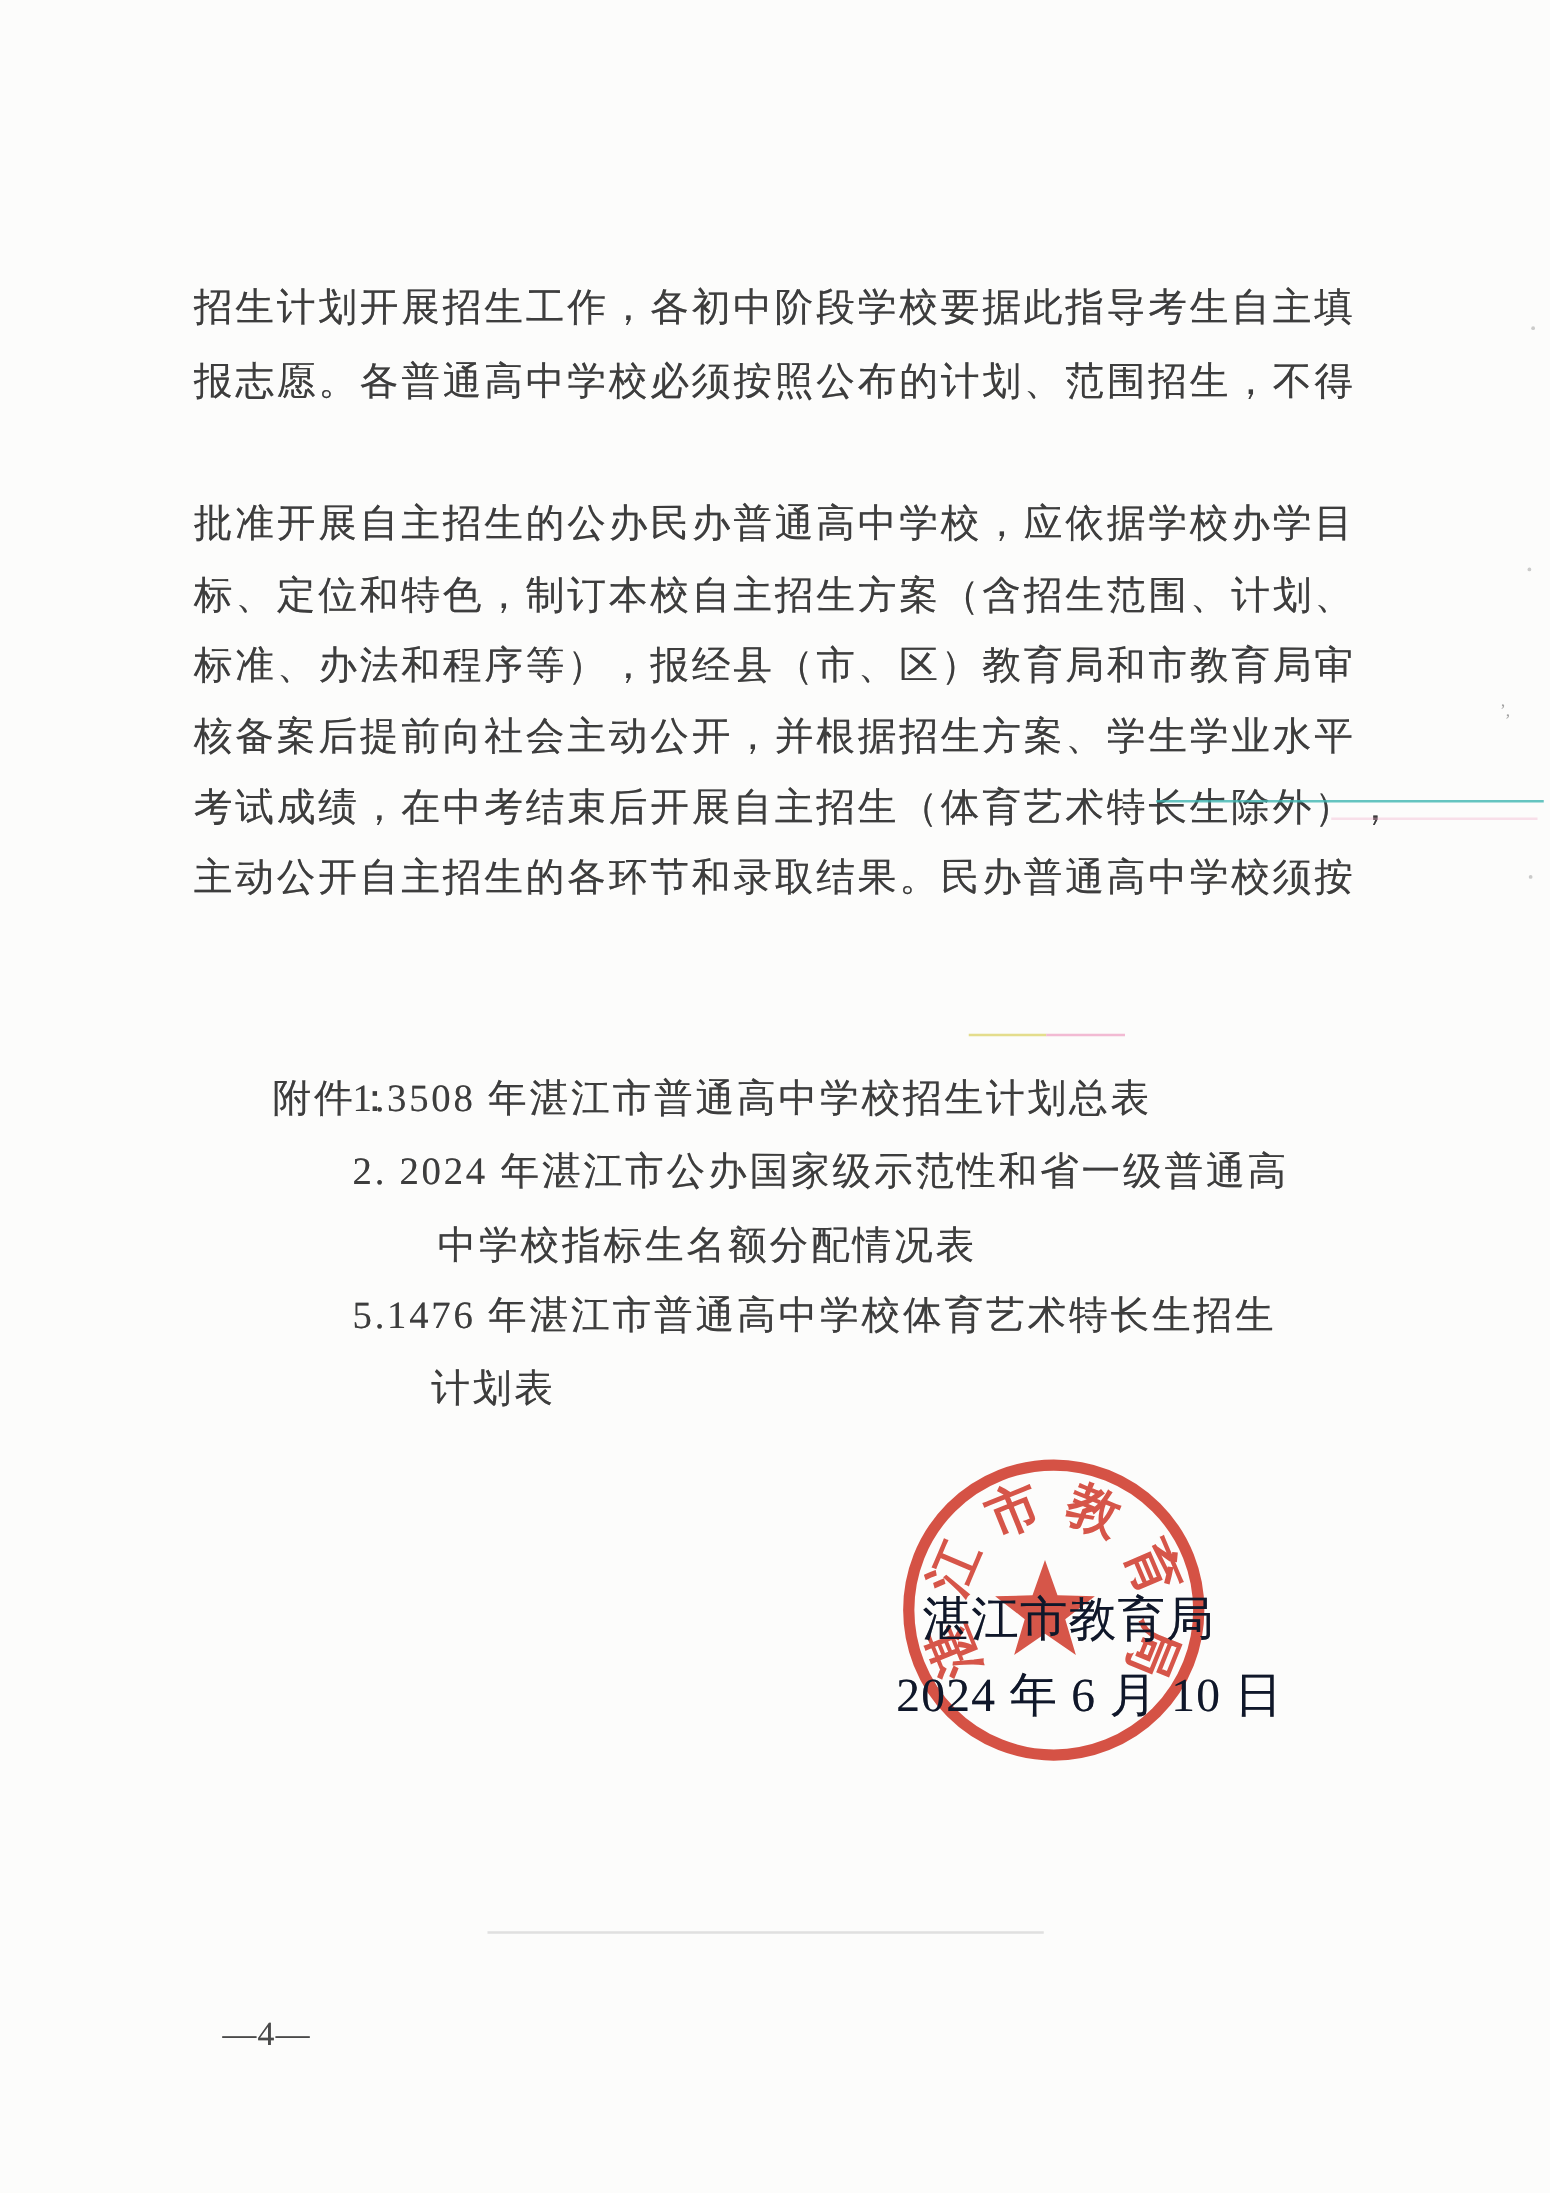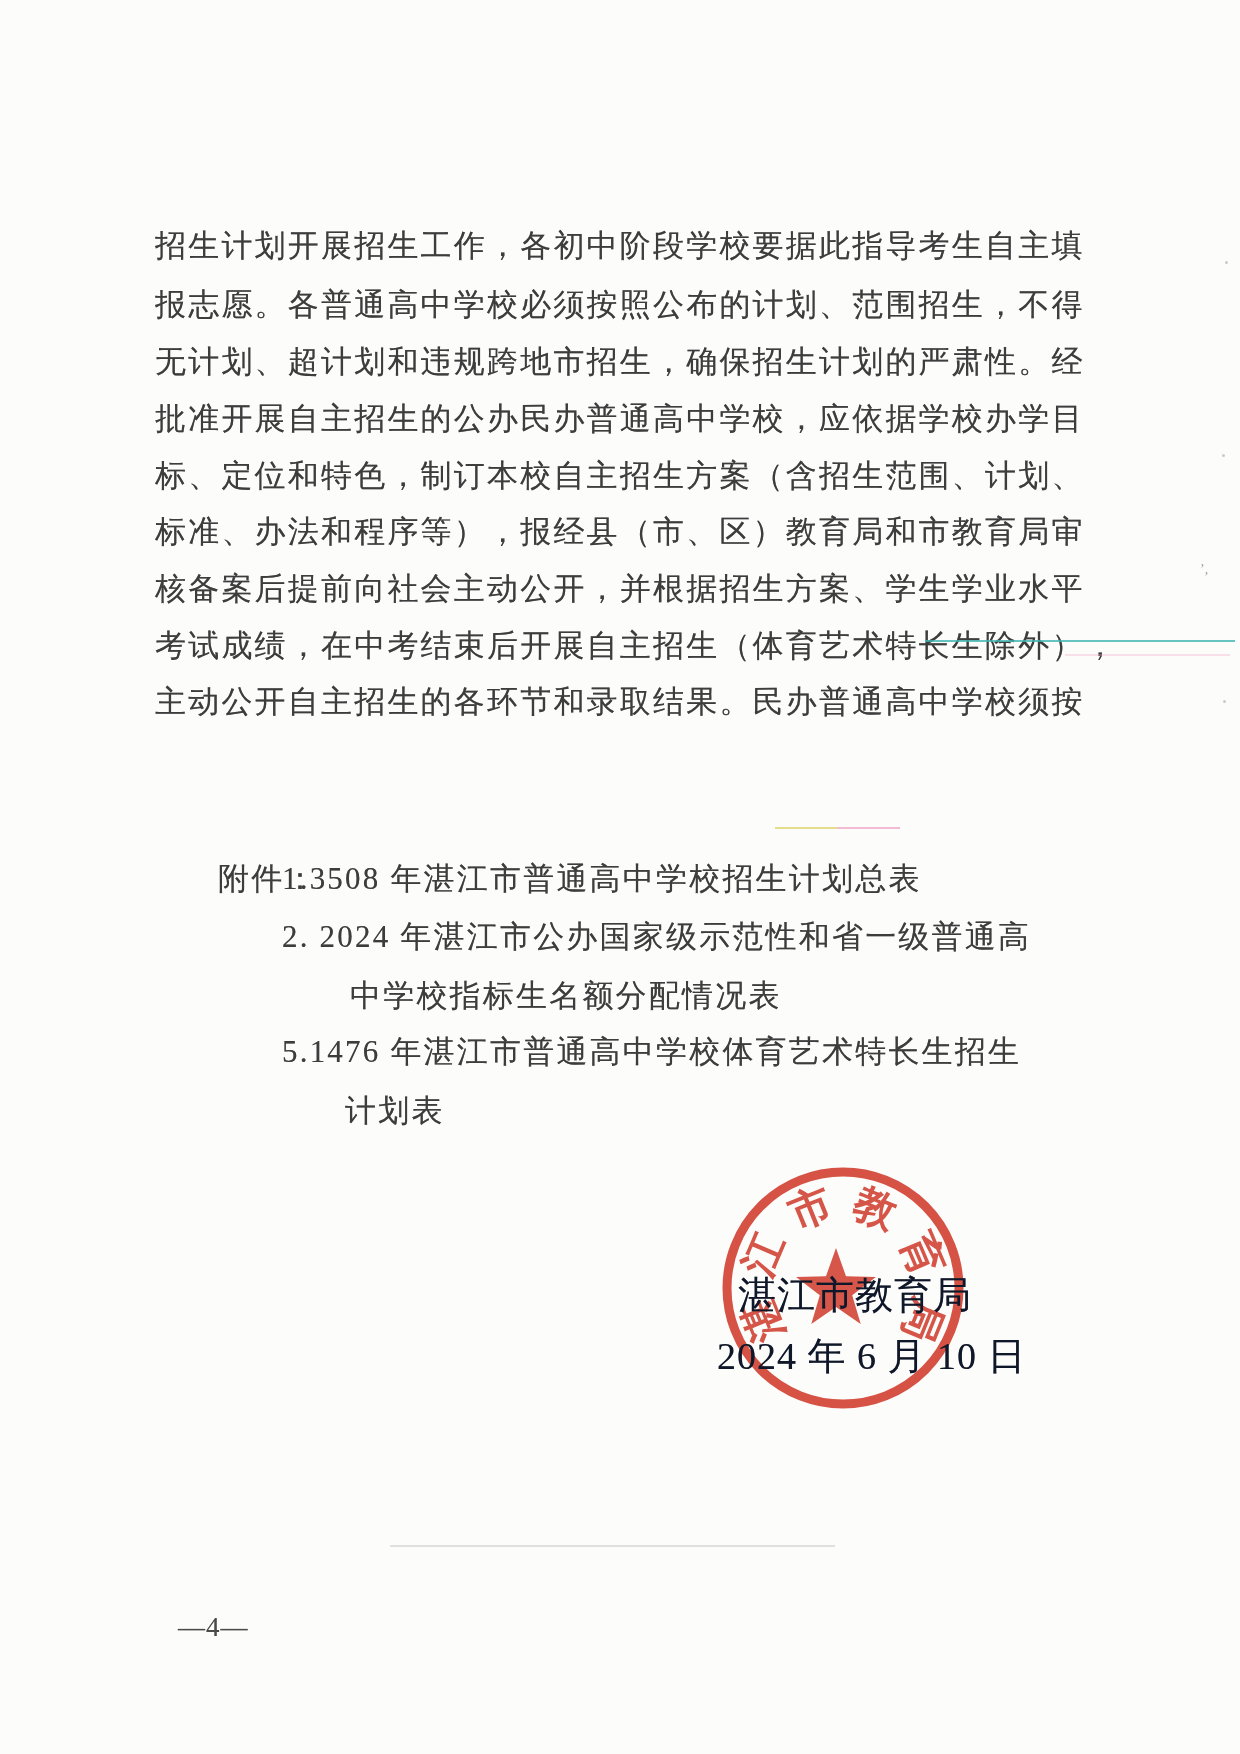--- a/index.html
+++ b/index.html
@@ -44,21 +44,20 @@
   .speck{position:absolute;background:#9a9a9a;border-radius:50%;opacity:.5;}
   .speck-quote{position:absolute;left:1200px;top:562px;font-size:14px;color:#8d8d8d;opacity:.8;}
 </style>
 </head>
 <body>
 
 <div class="page">
 
   <div class="body-line" style="top:225px">招生计划开展招生工作，各初中阶段学校要据此指导考生自主填</div>
   <div class="body-line" style="top:284px">报志愿。各普通高中学校必须按照公布的计划、范围招生，不得</div>
-  <div class="body-line" style="top:341px">无计划、超计划和违规跨地市招生，确保招生计划的严肃性。经</div>
   <div class="body-line" style="top:398px">批准开展自主招生的公办民办普通高中学校，应依据学校办学目</div>
   <div class="body-line" style="top:455px">标、定位和特色，制订本校自主招生方案（含招生范围、计划、</div>
   <div class="body-line" style="top:511px">标准、办法和程序等），报经县（市、区）教育局和市教育局审</div>
   <div class="body-line" style="top:568px">核备案后提前向社会主动公开，并根据招生方案、学生学业水平</div>
   <div class="body-line" style="top:625px">考试成绩，在中考结束后开展自主招生（体育艺术特长生除外），</div>
   <div class="body-line" style="top:681px">主动公开自主招生的各环节和录取结果。民办普通高中学校须按</div>
 
   <div class="attach-line" style="left:218px;top:858px">附件：</div>
   <div class="attach-line" style="left:282px;top:858px">1.3508 年湛江市普通高中学校招生计划总表</div>
   <div class="attach-line" style="left:282px;top:916px">2. 2024 年湛江市公办国家级示范性和省一级普通高</div>

